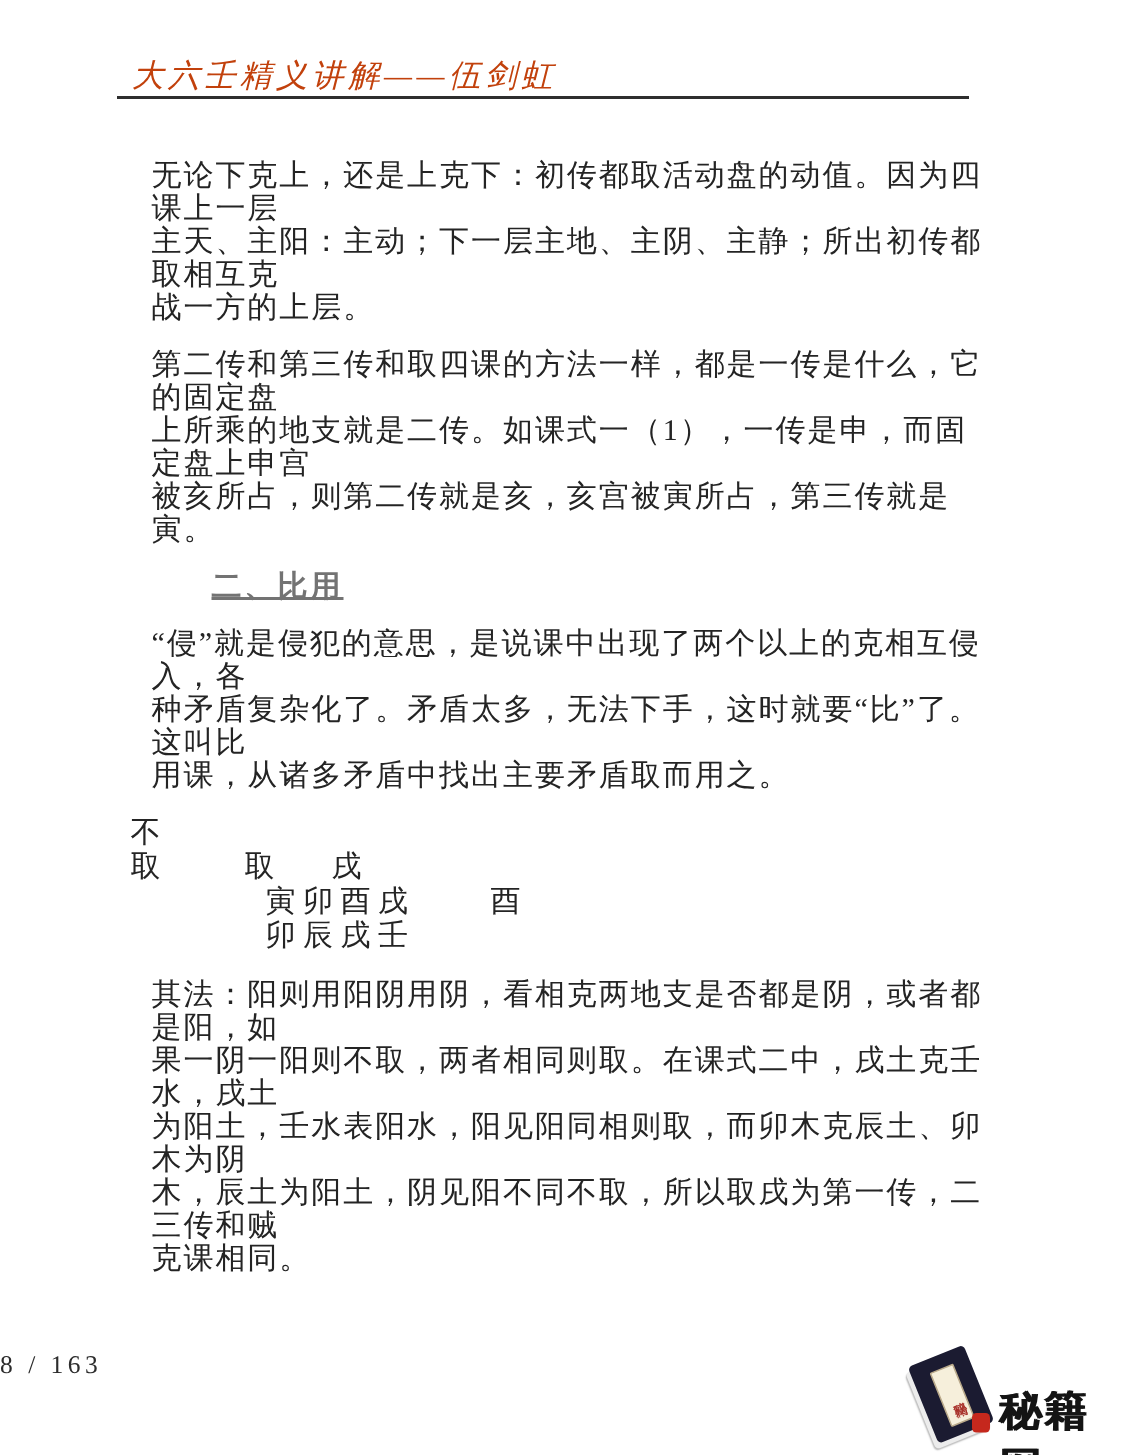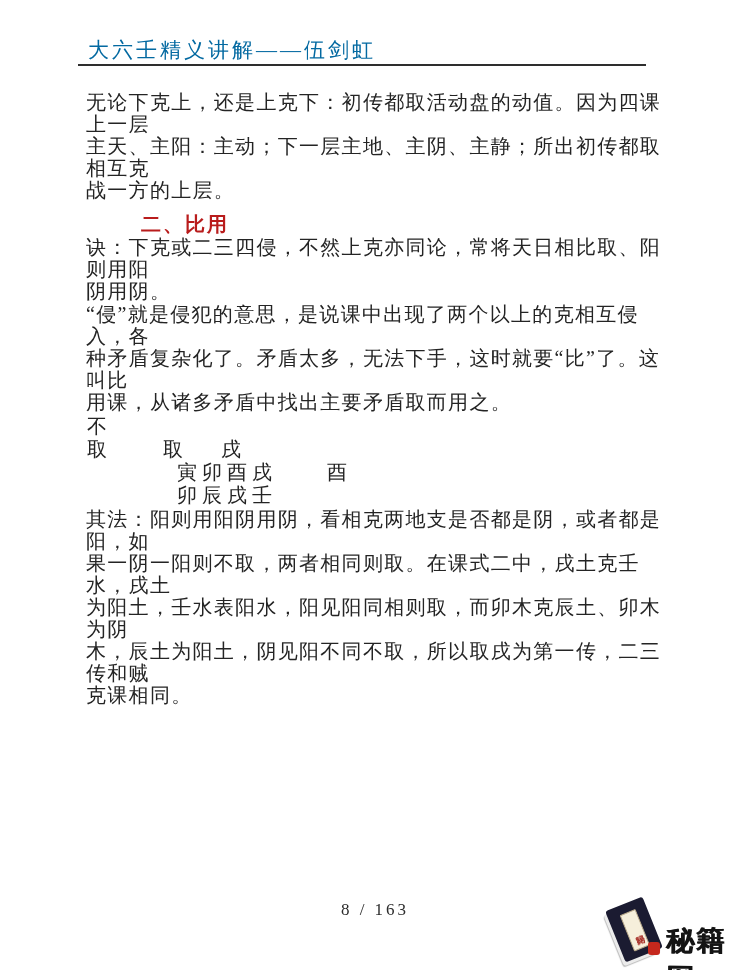--- a/index.html
+++ b/index.html
@@ -6,37 +6,37 @@
   body{
     width:750px;height:970px;background:#ffffff;
     font-family:"Liberation Serif","DejaVu Serif",serif;
     color:#1f1f1f;
   }
   .page{position:relative;width:750px;height:970px;overflow:hidden;background:#fff;}
 
   
   .header-title{
     position:absolute;left:88px;top:36px;
-    font-size:21px;letter-spacing:3px;color:#0369a1;
+    font-size:21px;letter-spacing:3px;font-style:italic;color:#c2410c;
   }
   .header-rule{
     position:absolute;left:78px;top:64px;width:568px;height:2px;
     background:#2e2e2e;
   }
 
   
   .body-text{
     position:absolute;left:85px;top:90px;width:590px;
     font-size:20px;line-height:22px;letter-spacing:1.3px;
     text-align:left;color:#242424;
   }
-  .para{white-space:pre-line;margin:1px;}
+  .para{white-space:pre-line;margin:16px;}
   .section-heading{
     font-weight:bold;font-size:20px;margin:12px 0 1px 56px;
-    letter-spacing:2px;color:#b91c1c;
+    letter-spacing:2px;color:#737373;text-decoration:underline;
   }
   .example-label{margin-left:58px;}
 
   
   .diagram{position:relative;height:92px;margin:2px 0 0 0;}
   .diagram span{position:absolute;width:26px;font-size:20px;}
   .dg-r1{top:0;}
   .dg-r2{top:23px;}
   .dg-r3{top:46px;}
   .dg-r4{top:69px;}
@@ -44,21 +44,21 @@
   .dg-c-b{left:78px;}
   .dg-c-c{left:136px;}
   .dg-c1{left:92px;}
   .dg-c2{left:117px;}
   .dg-c3{left:142px;}
   .dg-c4{left:167px;}
   .dg-c5{left:242px;}
 
   
   .page-num{
-    position:absolute;left:0;right:0;top:900px;text-align:center;
+    position:absolute;left:0;right:0;top:900px;
     font-size:17px;letter-spacing:3px;color:#2c2c2c;
   }
 
   
   .logo{position:absolute;left:602px;top:886px;width:145px;height:82px;}
   .logo-book{
     position:absolute;left:12px;top:16px;width:40px;height:55px;
     background:#1b1b31;border-radius:3px;
     transform:rotate(-22deg);
     box-shadow:-3px 3px 0 #ececec,-4px 4px 1px #bdbdbd;
@@ -87,23 +87,24 @@
 
 <div class="page">
 
   <div class="header-title">大六壬精义讲解——伍剑虹</div>
   <div class="header-rule"></div>
 
   <div class="body-text">
     <p class="para">无论下克上，还是上克下：初传都取活动盘的动值。因为四课上一层
 主天、主阳：主动；下一层主地、主阴、主静；所出初传都取相互克
 战一方的上层。</p>
+    <p class="para">第二传和第三传和取四课的方法一样，都是一传是什么，它的固定盘
+上所乘的地支就是二传。如课式一（1），一传是申，而固定盘上申宫
+被亥所占，则第二传就是亥，亥宫被寅所占，第三传就是寅。</p>
     <p class="para section-heading">二、比用</p>
-    <p class="para">诀：下克或二三四侵，不然上克亦同论，常将天日相比取、阳则用阳
-阴用阴。</p>
     <p class="para">“侵”就是侵犯的意思，是说课中出现了两个以上的克相互侵入，各
 种矛盾复杂化了。矛盾太多，无法下手，这时就要“比”了。这叫比
 用课，从诸多矛盾中找出主要矛盾取而用之。</p>
 
     <div class="diagram">
       <span class="dg-r1 dg-c-a">不</span>
       <span class="dg-r2 dg-c-a">取</span>
       <span class="dg-r2 dg-c-b">取</span>
       <span class="dg-r2 dg-c-c">戌</span>
       <span class="dg-r3 dg-c1">寅</span>

